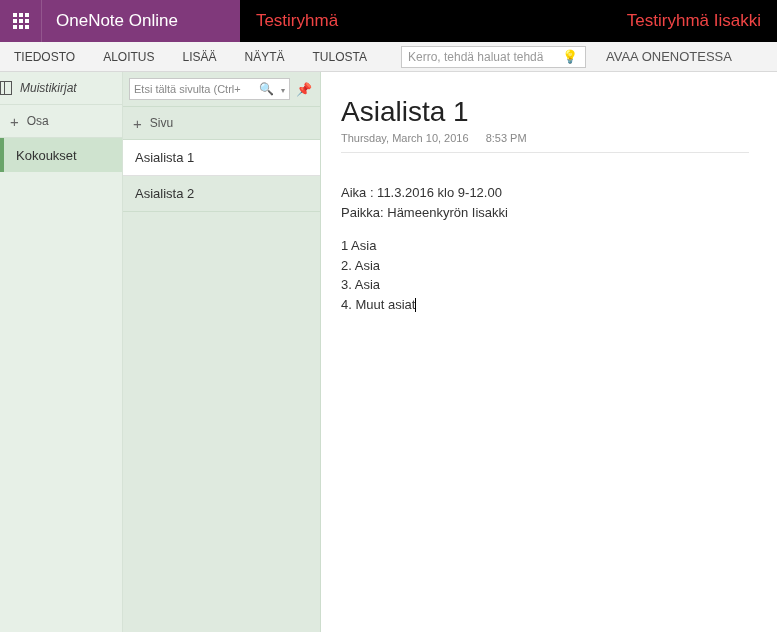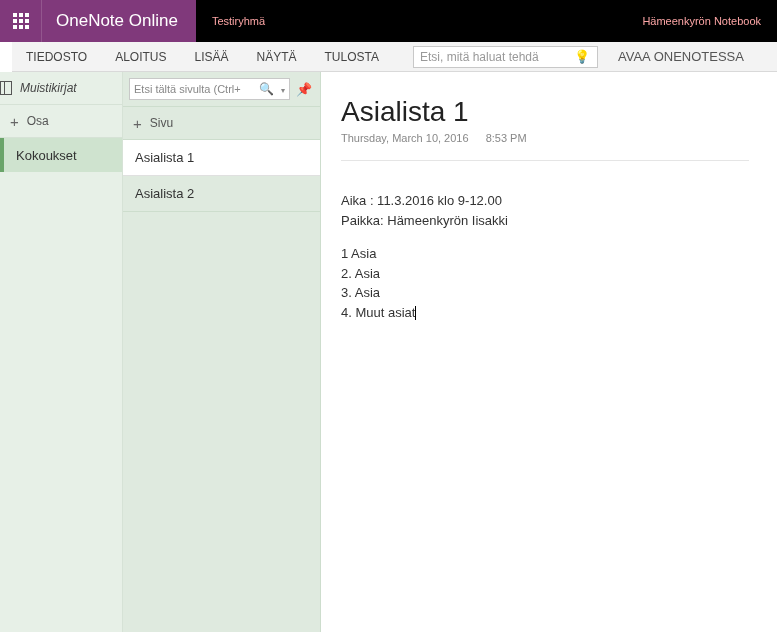--- a/index.html
+++ b/index.html
@@ -33,37 +33,37 @@
   .app-name {
     padding: 0 18px 0 14px;
     font-size: 17px;
     font-weight: 300;
     height: 42px;
     line-height: 42px;
     background: #80397b;
   }
   .app-right {
     background: #000;
-    color: #fca5a5;
+    color: #ef4444;
     flex: 1;
     height: 42px;
     display: flex;
     align-items: center;
     padding: 0 16px;
-    font-size: 11px;
+    font-size: 17px;
+    margin-left: 44px;
   }
   .app-right .spacer { flex: 1; }
   
   .ribbon {
     height: 30px;
     background: #f3f3f3;
     border-bottom: 1px solid #d9d9d9;
     display: flex;
     align-items: center;
-    margin-left: 12px;
   }
   .tab {
     padding: 0 14px;
     height: 30px;
     line-height: 30px;
     font-size: 12px;
     color: #444;
     cursor: pointer;
   }
   .tellme {
@@ -217,21 +217,21 @@
   
   .page-title {
     font-size: 28px;
     font-weight: 400;
     color: #222;
     margin-bottom: 4px;
   }
   .page-date {
     font-size: 11px;
     color: #888;
-    padding-bottom: 16px;
+    padding-bottom: 8px;
     border-bottom: 1px solid #e5e5e5;
     margin-bottom: 30px;
   }
   .page-date .time { margin-left: 14px; }
   .note-body {
     font-size: 13px;
     color: #333;
     line-height: 1.5;
   }
   .note-body .gap { height: 14px; }
@@ -258,32 +258,32 @@
         <rect x="12" y="6" width="4" height="4"></rect>
       <rect x="0" y="12" width="4" height="4"></rect>
         <rect x="6" y="12" width="4" height="4"></rect>
         <rect x="12" y="12" width="4" height="4"></rect>
     </svg>
   </div>
   <div class="app-name">OneNote Online</div>
   <div class="app-right">
     <span>Testiryhmä</span>
     <span class="spacer"></span>
-    <span>Hämeenkyrön Notebook</span>
+    <span>Testiryhmä Iisakki</span>
   </div>
 </div>
 
 <div class="ribbon">
   <div class="tab">TIEDOSTO</div>
   <div class="tab">ALOITUS</div>
   <div class="tab">LISÄÄ</div>
   <div class="tab">NÄYTÄ</div>
   <div class="tab">TULOSTA</div>
   <div class="tellme">
-    <span>Etsi, mitä haluat tehdä</span>
+    <span>Kerro, tehdä haluat tehdä</span>
     <span class="bulb">💡</span>
   </div>
   <div class="open-desktop">AVAA ONENOTESSA</div>
 </div>
 
 <div class="main">
 
   <div class="col-sections">
     <div class="notebooks-row">
       <span class="book-icon"></span>

